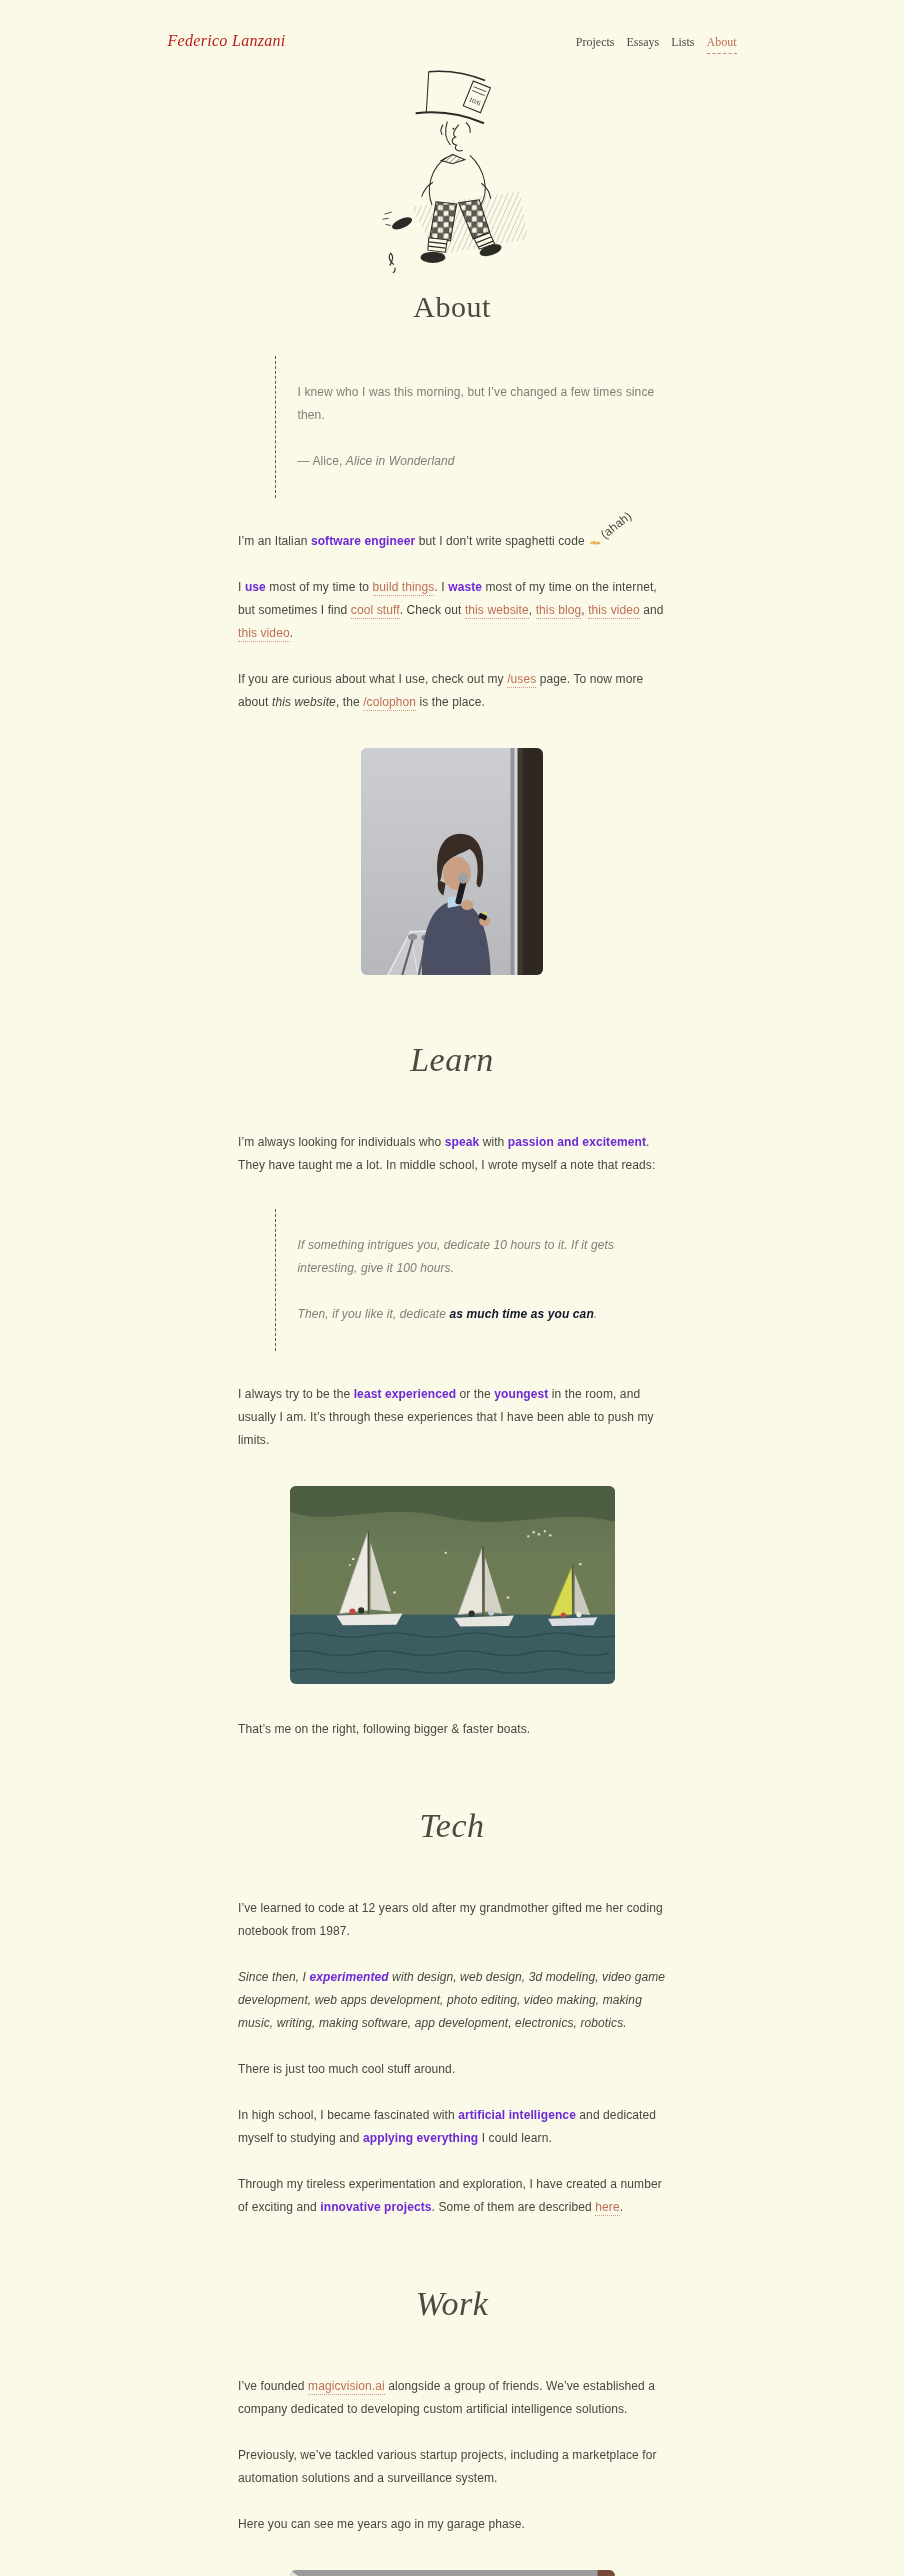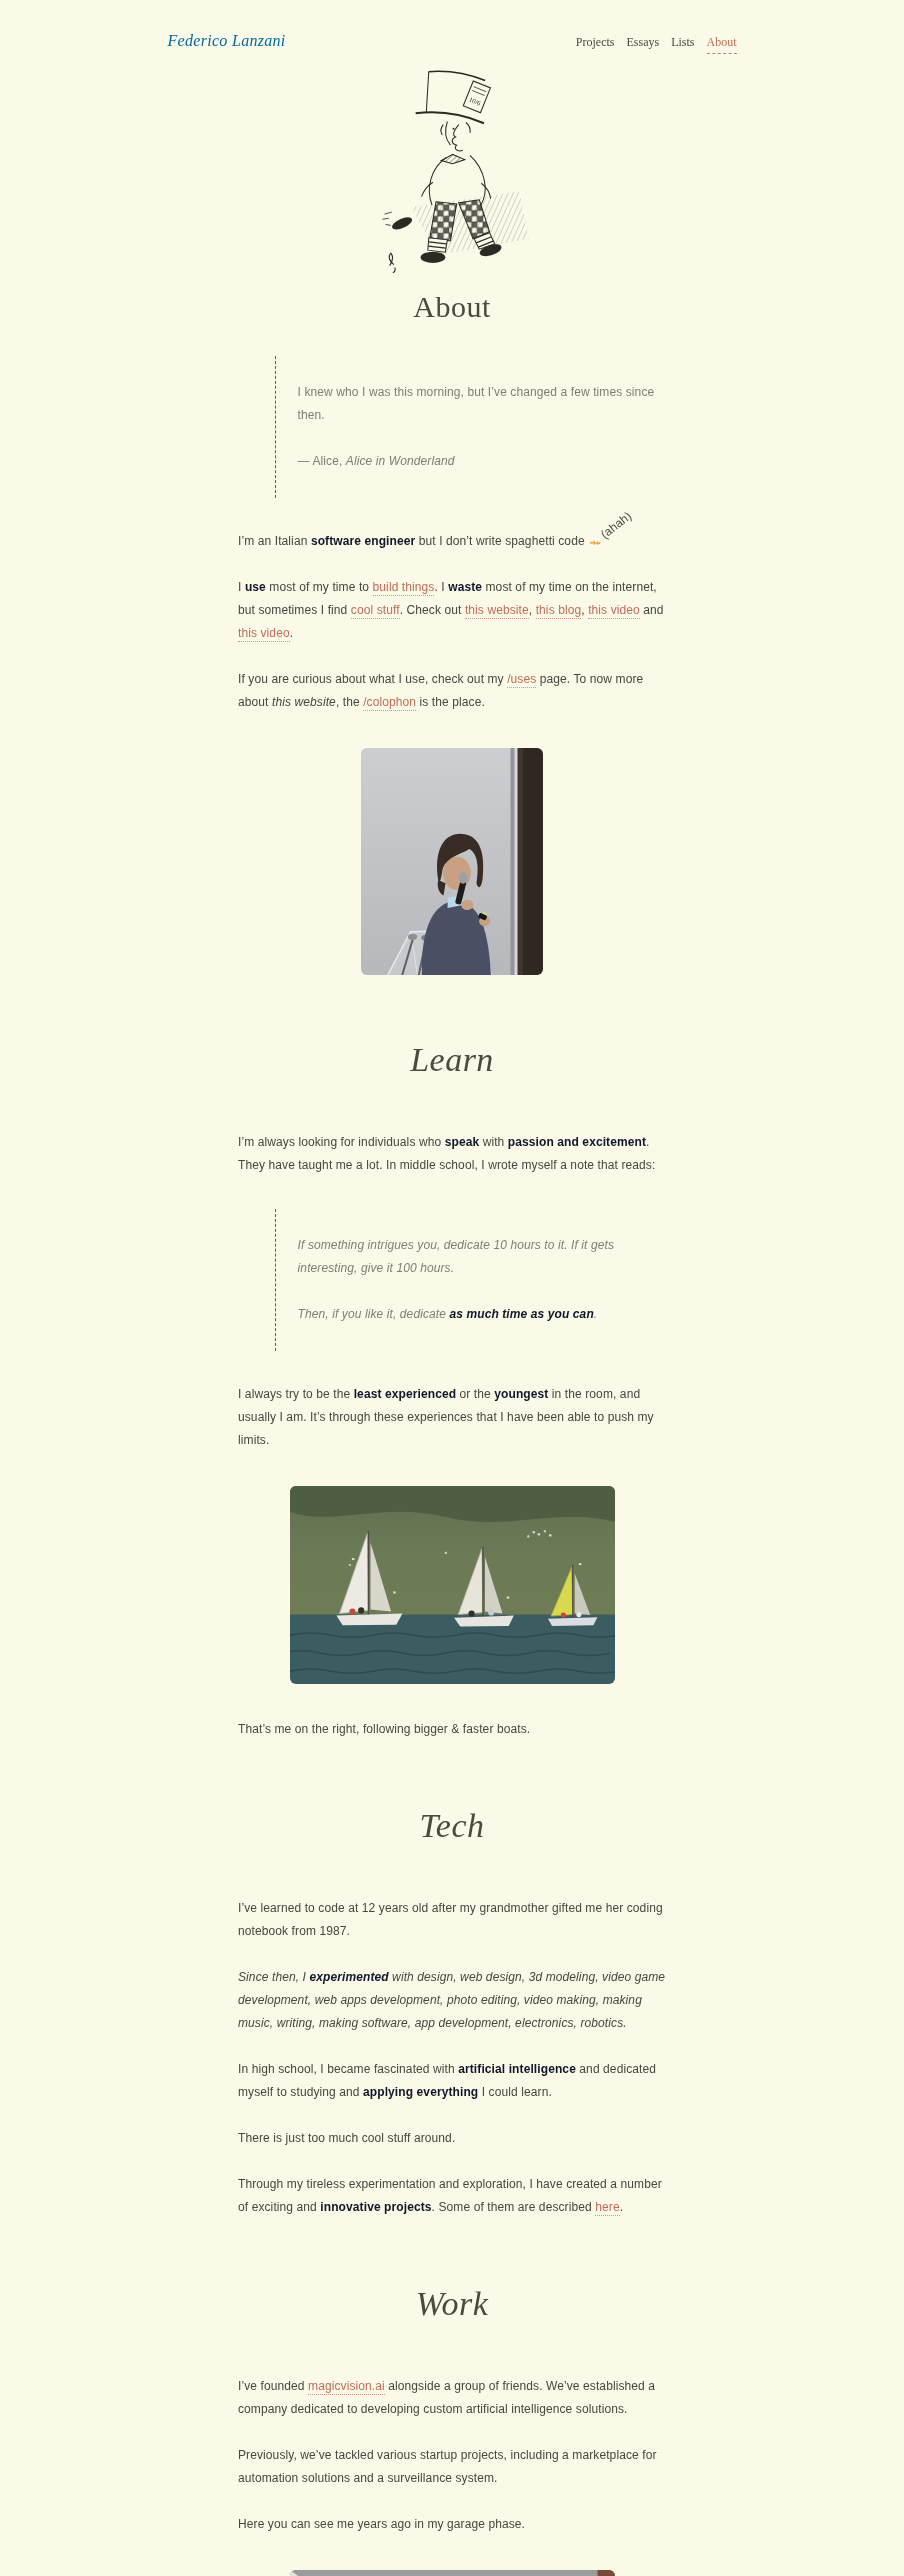--- a/index.html
+++ b/index.html
@@ -6,32 +6,32 @@
   body{
     width:904px;
     background:#FBF9E7;
     color:#46473F;
     font-family:"Liberation Sans", sans-serif;
     font-size:12px;
   }
   .container{width:569px;margin:0 auto;}
   
   .site-header{display:flex;justify-content:space-between;align-items:baseline;padding-top:32px;}
-  .logo{font-family:"Liberation Serif", serif;font-style:italic;font-size:16px;color:#0369a1;letter-spacing:0.3px;text-decoration:none;}
+  .logo{font-family:"Liberation Serif", serif;font-style:italic;font-size:16px;color:#b91c1c;letter-spacing:0.3px;text-decoration:none;}
   .main-nav a{font-family:"Liberation Serif", serif;font-size:12px;color:#4A4B44;text-decoration:none;margin-left:12px;}
   .main-nav a.active{color:#BE6E57;border-bottom:1px dashed rgba(190,110,87,.85);padding-bottom:4.1px;}
   
   .hero{text-align:center;}
   .hatter{margin-top:18.5px;}
   .hatter svg{display:inline-block;}
   h1.page-title{font-family:"Liberation Serif", serif;font-weight:400;font-size:30px;color:#4B4A41;margin:7.2px 0 0;letter-spacing:0.5px;}
   
   .content{width:428px;margin:0 auto;}
   .content p{line-height:23px;margin:23px 0;letter-spacing:0.1px;}
-  .b{font-weight:700;color:#0f172a;}
+  .b{font-weight:700;color:#6d28d9;}
   .i{font-style:italic;}
   a.link{color:#BE6E57;text-decoration:none;border-bottom:1px dotted rgba(190,110,87,.7);padding-bottom:1px;}
   blockquote{margin:32px 0 32px 37px;padding:2.1px 0 2.1px 21.6px;border-left:1.5px dashed #5A5B52;}
   blockquote p{margin:7.2px 0;line-height:21.6px;color:#7E7F75;}
   blockquote .b{color:#0f172a;}
   h2.section-heading{font-family:"Liberation Serif", serif;font-style:italic;font-weight:400;font-size:34px;color:#4B4A41;text-align:center;margin:66px 0 52px;letter-spacing:0.5px;}
   .note{display:inline-block;transform:rotate(-38deg) translate(8.2px,-3.1px);transform-origin:left bottom;color:#4B4C44;}
   .inline-icon svg{vertical-align:-2.1px;}
   
   figure.photo{margin:34px auto;border-radius:6.2px;overflow:hidden;padding:0;display:block;background:#ddd;}
@@ -223,22 +223,22 @@
     <line x1="548" y1="154" x2="548" y2="258" stroke="#4C4A42" stroke-width="2"></line>
     <circle cx="530" cy="251" r="5" fill="#C8473F"></circle>
           <circle cx="560" cy="250" r="5" fill="#E8E8E2"></circle>
     <path d="M500,258 L596,255 L588,271 L508,272 Z" fill="#DADEE2"></path>
   </svg>
 </figure>
       <p><span>That’s me on the right, following bigger &amp; faster boats.</span></p>
       <h2 class="section-heading">Tech</h2>
       <p><span>I’ve learned to code at 12 years old after my grandmother gifted me her coding notebook from 1987.</span></p>
       <p><span class="i">Since then, I </span><span class="b i">experimented</span><span class="i"> with design, web design, 3d modeling, video game development, web apps development, photo editing, video making, making music, writing, making software, app development, electronics, robotics.</span></p>
+      <p><span>There is just too much cool stuff around.</span></p>
       <p><span>In high school, I became fascinated with </span><span class="b">artificial intelligence</span><span> and dedicated myself to studying and </span><span class="b">applying everything</span><span> I could learn.</span></p>
-      <p><span>There is just too much cool stuff around.</span></p>
       <p><span>Through my tireless experimentation and exploration, I have created a number of exciting and </span><span class="b">innovative projects</span><span>. Some of them are described </span><a class="link" href="#">here</a><span>.</span></p>
       <h2 class="section-heading">Work</h2>
       <p><span>I’ve founded </span><a class="link" href="#">magicvision.ai</a><span> alongside a group of friends. We’ve established a company dedicated to developing custom artificial intelligence solutions.</span></p>
       <p><span>Previously, we’ve tackled various startup projects, including a marketplace for automation solutions and a surveillance system.</span></p>
       <p><span>Here you can see me years ago in my garage phase.</span></p>
       <figure class="photo photo--garage">
   <svg viewBox="0 0 630 395" preserveAspectRatio="none" xmlns="http://www.w3.org/2000/svg">
     <rect width="630" height="395" fill="#8F8D8A"></rect>
     <polygon points="0,0 630,0 470,118 160,118" fill="#9B9C9E"></polygon>
     <polygon points="160,118 470,118 470,286 160,286" fill="#73716E"></polygon>

